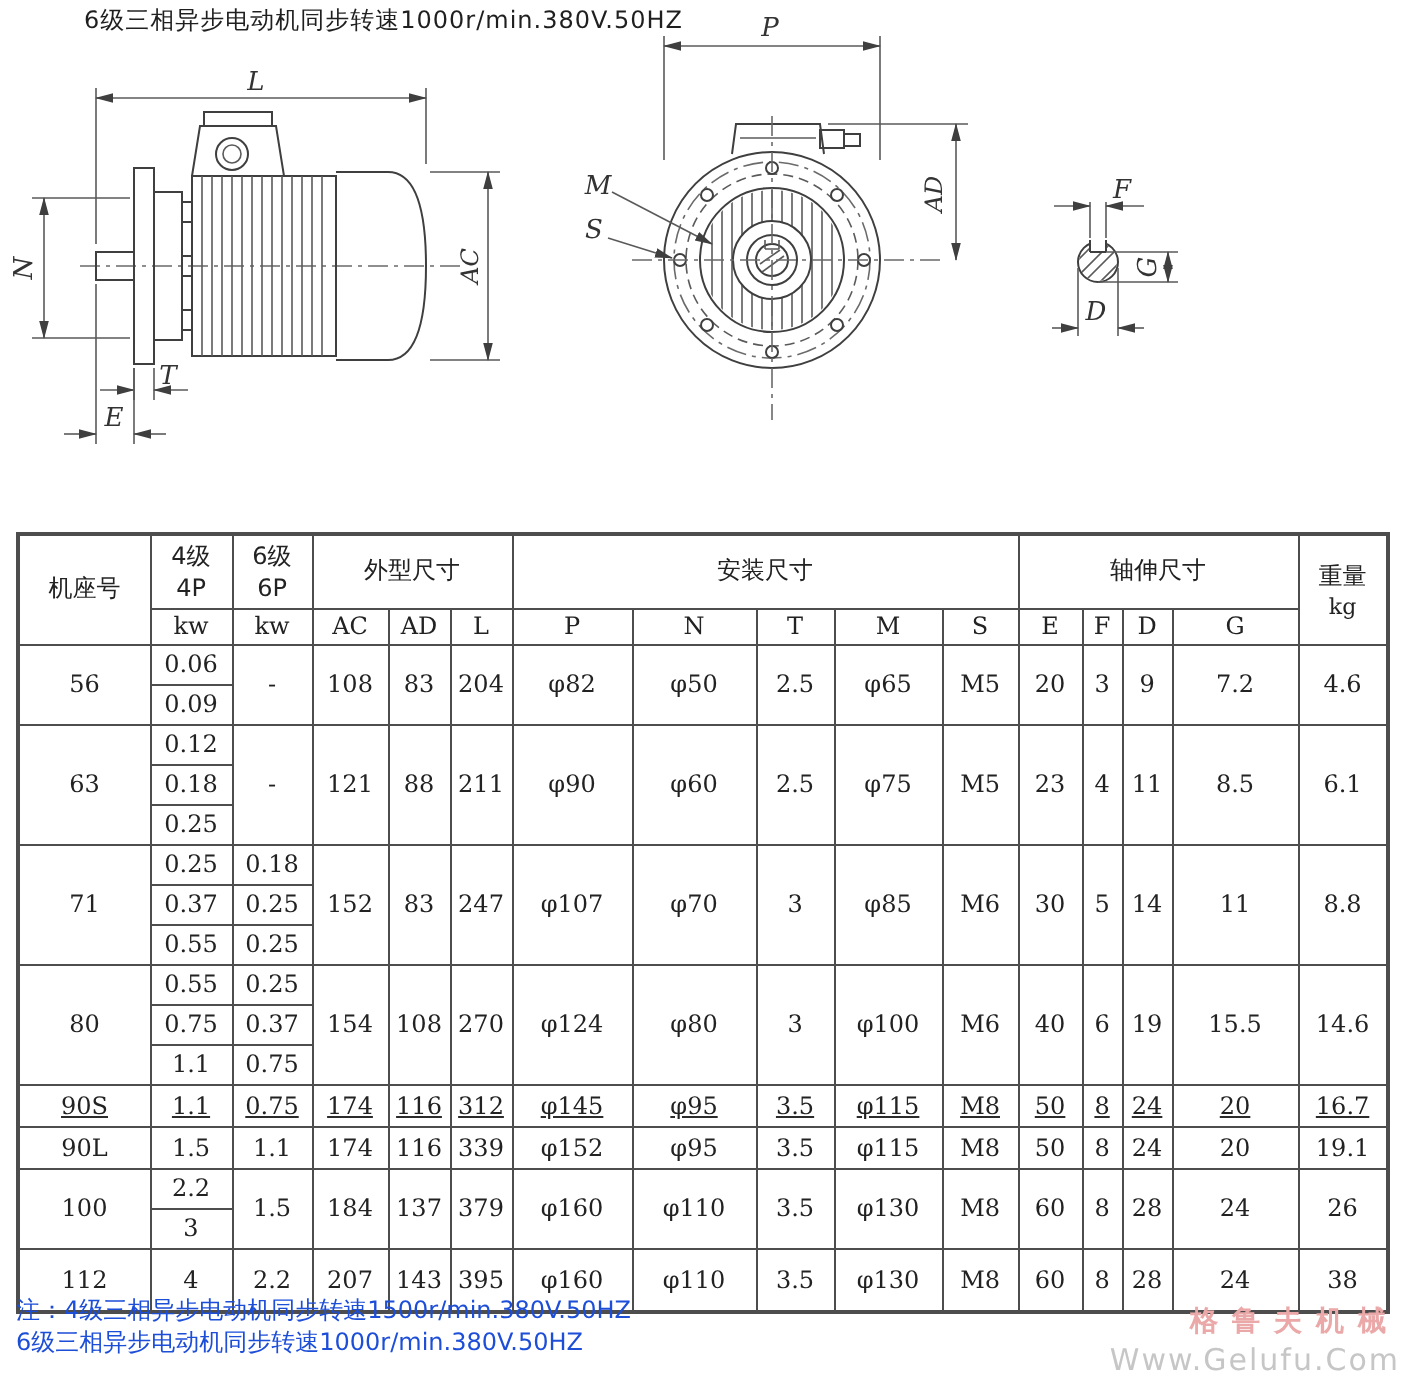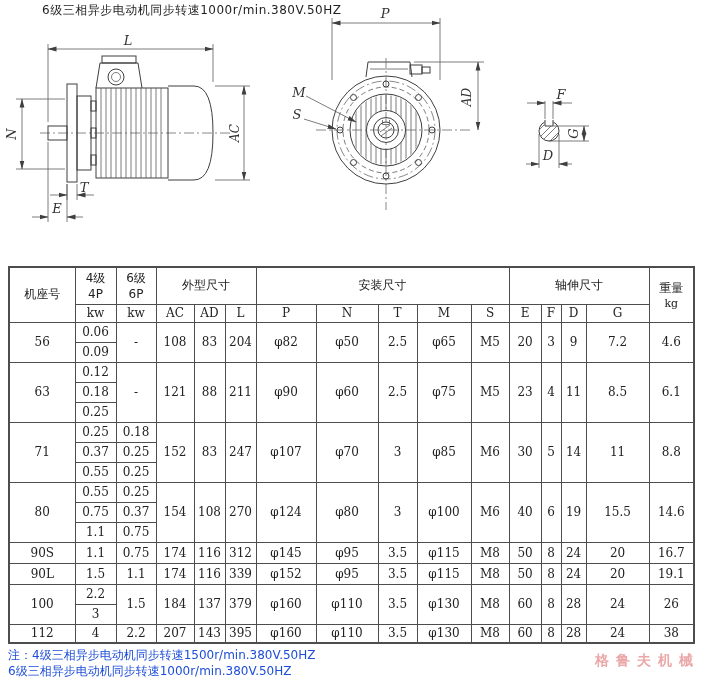--- a/index.html
+++ b/index.html
@@ -344,21 +344,21 @@
           <td rowspan="3">14.6</td>
         </tr>
         <tr style="height: 20px;">
           <td>0.75</td>
           <td>0.37</td>
         </tr>
         <tr style="height: 20px;">
           <td>1.1</td>
           <td>0.75</td>
         </tr>
-        <tr style="height: 21px;">
+        <tr style="height: 21px; text-decoration: underline;">
           <td>90S</td>
           <td>1.1</td>
           <td>0.75</td>
           <td>174</td>
           <td>116</td>
           <td>312</td>
           <td>φ145</td>
           <td>φ95</td>
           <td>3.5</td>
           <td>φ115</td>
@@ -401,21 +401,21 @@
           <td rowspan="2">M8</td>
           <td rowspan="2">60</td>
           <td rowspan="2">8</td>
           <td rowspan="2">28</td>
           <td rowspan="2">24</td>
           <td rowspan="2">26</td>
         </tr>
         <tr style="height: 20px;">
           <td>3</td>
         </tr>
-        <tr style="height: 19px;">
+        <tr style="height: 32px;">
           <td>112</td>
           <td>4</td>
           <td>2.2</td>
           <td>207</td>
           <td>143</td>
           <td>395</td>
           <td>φ160</td>
           <td>φ110</td>
           <td>3.5</td>
           <td>φ130</td>
@@ -429,15 +429,16 @@
       </tbody>
   </table>
 
   <div class="notes">
     <div>注：4级三相异步电动机同步转速1500r/min.380V.50HZ</div>
     <div>6级三相异步电动机同步转速1000r/min.380V.50HZ</div>
   </div>
 
   <div class="watermark">
     <div class="wm-brand" style="color: rgb(235, 168, 168);">格鲁夫机械</div>
+    <div class="wm-url" style="color: rgb(198, 198, 198);">Www.Gelufu.Com</div>
   </div>
 
 </div>
 
 </body></html>

